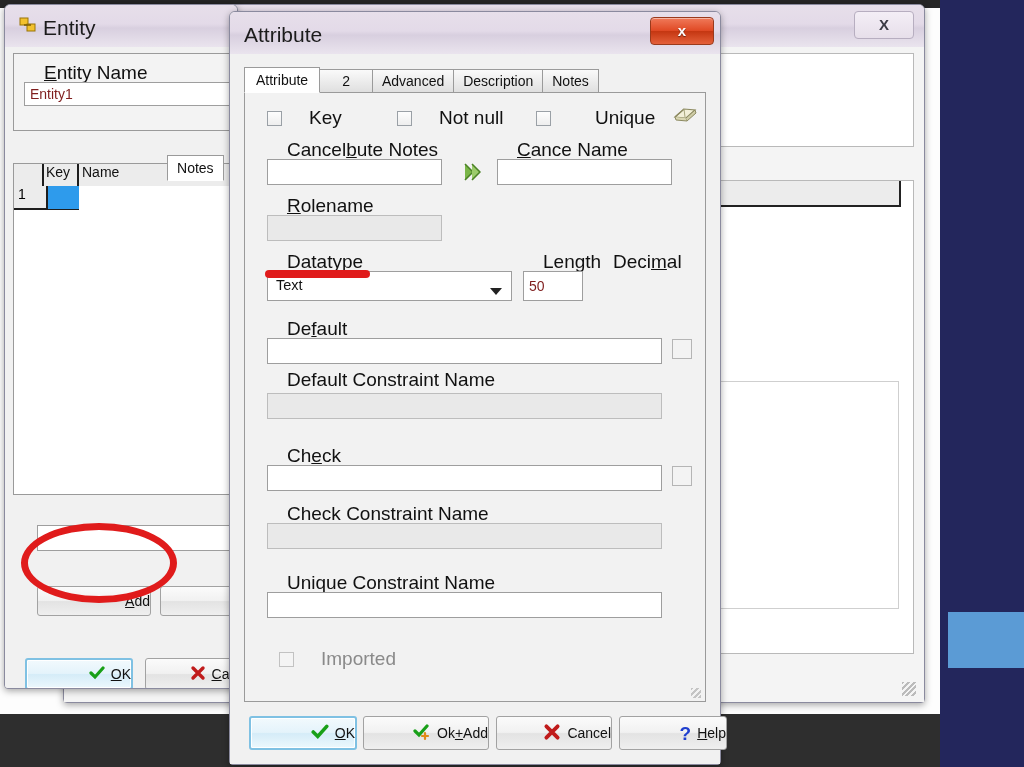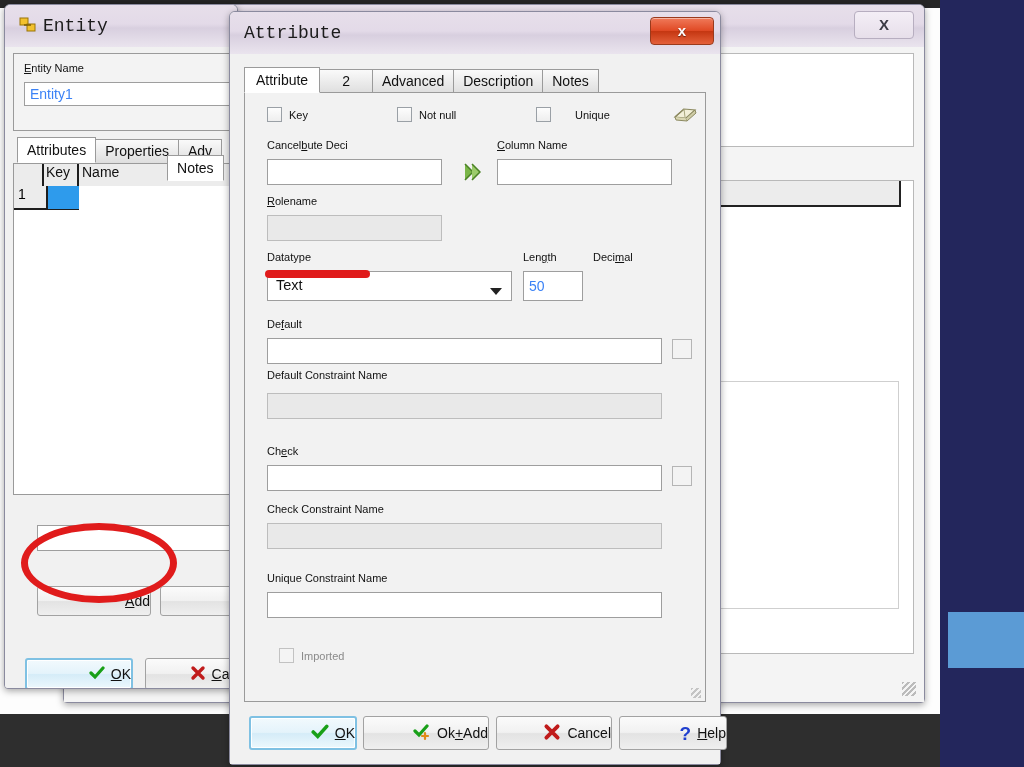--- a/index.html
+++ b/index.html
@@ -14,39 +14,39 @@
   #bottom-dark-band{position:absolute;left:0;top:714px;width:940px;height:53px;background:#2e2e2e;}
   #top-dark-band{position:absolute;left:0;top:0;width:940px;height:8px;background:#262626;}
   #white-sheet{position:absolute;left:0;top:8px;width:940px;height:706px;background:#fdfdfd;}
 
   
   .win{position:absolute;border:1px solid #8a8a9e;border-radius:6px 6px 4px 4px;
        background:#f0f0f0;box-shadow:0 2px 7px rgba(0,0,0,.35);}
   .win-title{height:42px;border-radius:5px 5px 0 0;position:relative;
      background:linear-gradient(to bottom,#e7dfea 0%,#e3dae8 45%,#d8cfdf 55%,#eae4ee 100%);
      border-bottom:1px solid #cfc7d6;}
-  .win-title .cap{position:absolute;left:14px;top:11px;font-size:18px;color:#1b1b1b;font-family:Liberation Mono, monospace;}
+  .win-title .cap{position:absolute;left:14px;top:11px;font-size:21px;color:#1b1b1b;}
   .win-body{position:absolute;left:0;right:0;top:42px;bottom:0;background:#f1f1f1;}
 
   
   .btn-close-red{position:absolute;right:6px;top:5px;width:62px;height:26px;border-radius:4px;
     background:linear-gradient(to bottom,#f07a5a 0%,#e04a25 48%,#c53712 52%,#e4603a 100%);
     border:1px solid #9a3a1c;box-shadow:inset 0 1px 0 rgba(255,255,255,.45);
     color:#fff;font-size:15px;font-weight:bold;text-align:center;line-height:26px;
     text-shadow:0 1px 1px rgba(0,0,0,.5);}
   .btn-close-plain{position:absolute;width:58px;height:26px;border-radius:4px;
     background:linear-gradient(to bottom,#f4eef6 0%,#e7dfea 100%);
     border:1px solid #b7aec0;color:#3a3a44;font-size:15px;font-weight:bold;
     text-align:center;line-height:26px;}
 
   
-  .lbl{font-size:11px;color:#111;white-space:nowrap;}
+  .lbl{font-size:19px;color:#111;white-space:nowrap;margin-left:20px;}
   .u{text-decoration:underline;}
   .field{background:#fff;border:1px solid #9e9e9e;box-sizing:border-box;
-     font-size:14px;color:#3b82f6;padding:3px 5px;font-family:"Liberation Sans",sans-serif;}
+     font-size:14px;color:#7f1d1d;padding:3px 5px;font-family:"Liberation Sans",sans-serif;}
   .field.disabled{background:#e9e9e9;border:1px solid #bdbdbd;color:#8a8a8a;}
   .cbox{width:15px;height:15px;border:1px solid #9aa0a6;background:#fff;box-sizing:border-box;
      display:inline-block;vertical-align:-2px;
      background:linear-gradient(to bottom,#fdfdfd,#eeeeee);}
   .cbox.dis{border-color:#c2c2c2;background:#f4f4f4;}
   .sqbtn{width:20px;height:20px;border:1px solid #b5b5b5;background:#f3f3f3;box-sizing:border-box;}
 
   .btn{box-sizing:border-box;border:1px solid #a2a2a2;border-radius:3px;
     background:linear-gradient(to bottom,#fbfbfb 0%,#f1f1f1 48%,#e3e3e3 52%,#efefef 100%);
     font-size:14px;color:#111;display:flex;align-items:center;justify-content:flex-end;gap:6px;
@@ -117,25 +117,20 @@
   </div>
   <div class="win-body">
 
     <div class="panel" style="position:absolute;left:8px;top:6px;width:280px;height:78px;background:#f3f3f3;">
       <div class="lbl" style="position:absolute;left:10px;top:8px;">
         <span class="u">E</span><span>ntity Name</span>
       </div>
       <input class="field" style="position: absolute; left: 10px; top: 28px; width: 255px; height: 24px;" value="Entity1">
     </div>
 
-    <div class="tabrow" style="position:absolute;left:12px;top:90px;">
-      <div class="tab active">Attributes</div>
-      <div class="tab">Properties</div>
-      <div class="tab">Adv</div>
-    </div>
 
     <div style="position:absolute;left:8px;top:116px;width:290px;height:330px;background:#fff;border:1px solid #9a9a9a;">
       <div style="position:absolute;left:0;top:0;right:0;height:22px;background:#ececec;
                   border-bottom:2px solid #1d1d1d;display:flex;font-size:14px;color:#111;">
         <div style="width:28px;border-right:2px solid #1d1d1d;"></div>
         <div style="width:31px;border-right:2px solid #1d1d1d;padding-left:2px;">Key</div>
         <div style="flex:1;padding-left:3px;">Name</div>
       </div>
       <div style="position:absolute;left:0;top:22px;right:0;height:24px;display:flex;font-size:14px;">
         <div style="width:28px;background:#ececec;border-bottom:2px solid #1d1d1d;
@@ -215,33 +210,33 @@
         <svg width="26" height="24" viewBox="0 0 26 24">
           <path d="M3 16 L12 8 L23 9 L14 17 Z" fill="#f2efd8" stroke="#8d8b62" stroke-width="1.2"></path>
           <path d="M3 16 L12 8" stroke="#8d8b62" stroke-width="1.2"></path>
           <path d="M12 8 L13 16" stroke="#a8a67e" stroke-width="1"></path>
           <path d="M3 16 L4 19 L15 20 L14 17" fill="#d9d6b2" stroke="#8d8b62" stroke-width="1"></path>
           <path d="M14 17 L23 9 L24 12 L15 20" fill="#cfcca6" stroke="#8d8b62" stroke-width="1"></path>
         </svg>
       </span>
 
       <div class="lbl" style="position:absolute;left:22px;top:46px;">
-        <span>Cancel</span><span class="u">b</span><span>ute Deci</span>
+        <span>Cancel</span><span class="u">b</span><span>ute Notes</span>
       </div>
       <input class="field" style="position: absolute; left: 22px; top: 66px; width: 175px; height: 26px;" value="">
 
       <span class="ico" style="position:absolute;left:216px;top:68px;">
         <svg width="22" height="22" viewBox="0 0 22 22">
           <path d="M4 3 L12 11 L4 19" fill="#7ab648" stroke="#4c8226" stroke-width="1.6" stroke-linejoin="round"></path>
           <path d="M11 3 L19 11 L11 19" fill="#9ccb6b" stroke="#4c8226" stroke-width="1.6" stroke-linejoin="round"></path>
         </svg>
       </span>
 
       <div class="lbl" style="position:absolute;left:252px;top:46px;">
-        <span class="u">C</span><span>olumn Name</span>
+        <span class="u">C</span><span>ance Name</span>
       </div>
       <input class="field" style="position: absolute; left: 252px; top: 66px; width: 175px; height: 26px;" value="">
 
       <div class="lbl" style="position:absolute;left:22px;top:102px;">
         <span class="u">R</span><span>olename</span>
       </div>
       <input class="field disabled" disabled="" style="position: absolute; left: 22px; top: 122px; width: 175px; height: 26px;" value="">
 
       <div class="lbl" style="position:absolute;left:22px;top:158px;">Datatype</div>
       <div style="position:absolute;left:22px;top:178px;width:245px;height:30px;background:#fff;

